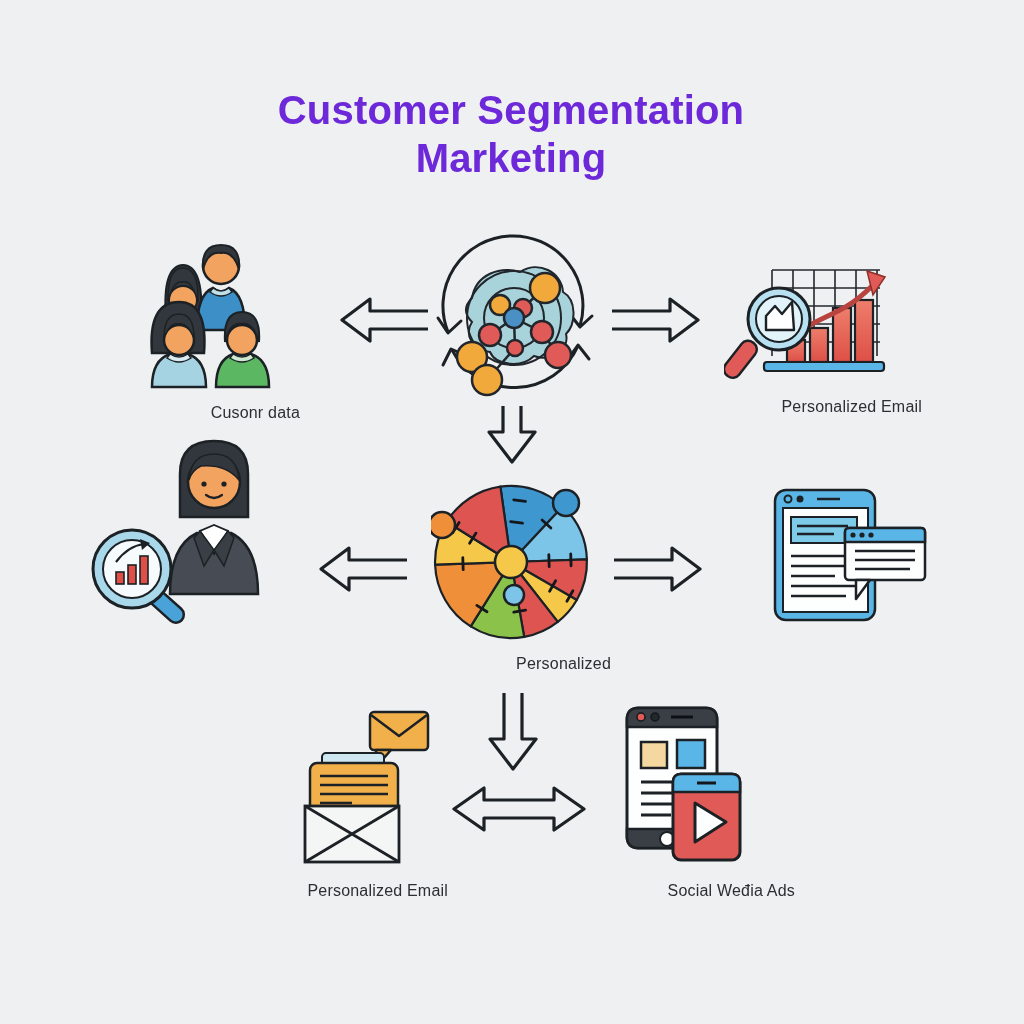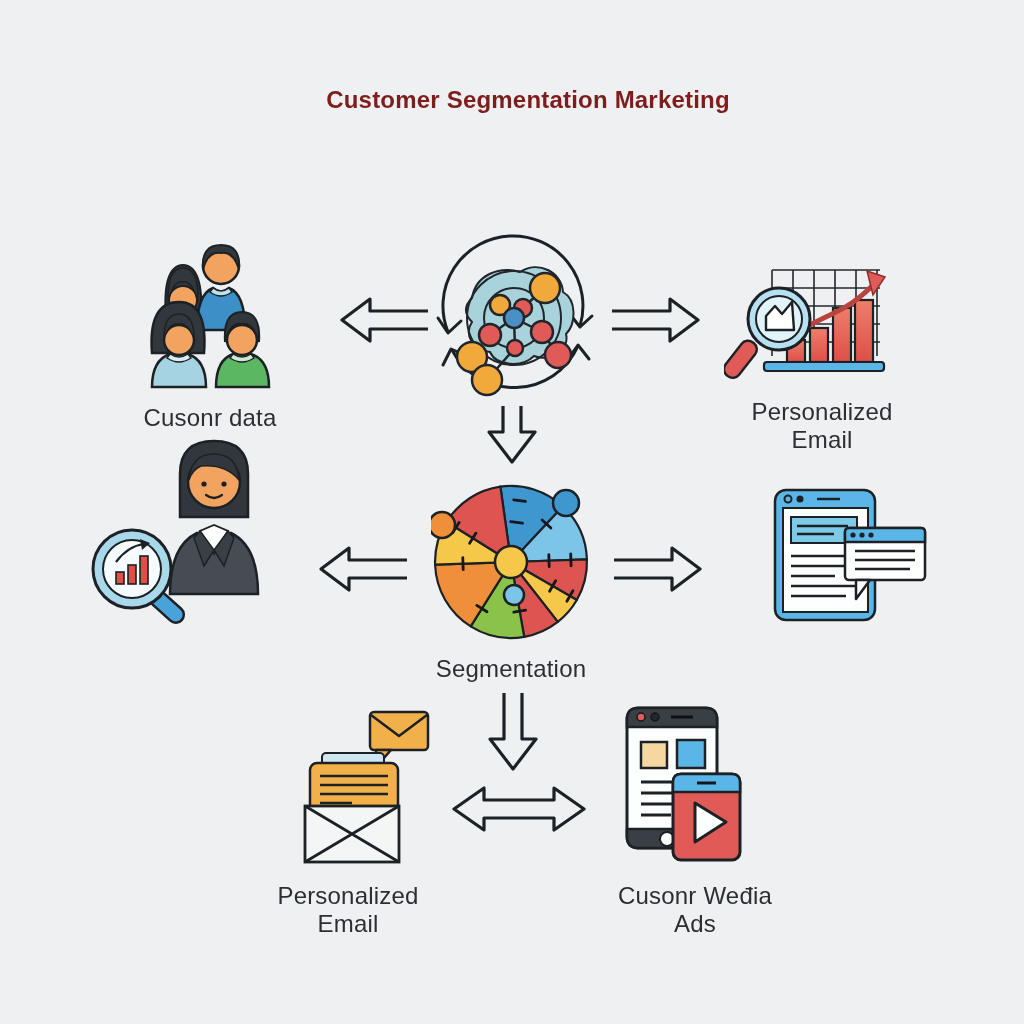--- a/index.html
+++ b/index.html
@@ -3,26 +3,26 @@
 <meta charset="utf-8">
 <style>
   html,body{margin:0;padding:0;background:#dfe3e6;}
   .stage{
     position:relative;width:1024px;height:1024px;margin:0 auto;
     background:#eef0f2;overflow:hidden;
     font-family:"Liberation Sans","DejaVu Sans",sans-serif;
   }
   .abs{position:absolute;}
   .title{
-    position:absolute;top:86px;left:208px;width:640px;
-    text-align:center;font-size:24px;font-weight:700;color:#7f1d1d;
+    position:absolute;top:86px;left:191px;width:640px;
+    text-align:center;font-size:40px;font-weight:700;color:#6d28d9;
     line-height:1.2;letter-spacing:0.2px;
   }
   .label{
-    position:absolute;text-align:center;font-size:24px;font-weight:500;
+    position:absolute;text-align:right;font-size:16px;font-weight:500;
     color:#2b2f33;letter-spacing:0.2px;
   }
   svg{display:block;}
 </style>
 </head>
 <body>
 
 <div class="stage">
 
   <div class="title">Customer Segmentation Marketing</div>
@@ -201,21 +201,21 @@
       <line x1="45" y1="51.1" x2="38.6" y2="61.3"></line>
       <line x1="28.1" y1="40.5" x2="21.7" y2="50.7"></line>
       <line x1="32.2" y1="87.7" x2="31.8" y2="75.7"></line>
     </g>
 
     <circle cx="11" cy="43" r="13" fill="#ef8f3a" stroke="#1c2125" stroke-width="2.5"></circle>
     <circle cx="135" cy="21" r="13" fill="#3f97d0" stroke="#1c2125" stroke-width="2.5"></circle>
     <circle cx="80" cy="80" r="16" fill="#f5c84a" stroke="#1c2125" stroke-width="2.5"></circle>
     <circle cx="83" cy="113" r="10" fill="#7cc4e8" stroke="#1c2125" stroke-width="2.5"></circle>
   </svg>
-  <div class="label" style="left:411px;top:655px;width:200px">Segmentation</div>
+  <div class="label" style="left:411px;top:655px;width:200px">Personalized</div>
 
   <svg class="abs" style="left:762px;top:478px" width="172" height="152" viewBox="0 0 172 152">
     <rect x="13" y="12" width="100" height="130" rx="11" fill="#5bb6e8" stroke="#1c2125" stroke-width="2.5"></rect>
     <circle cx="26" cy="21" r="3.5" fill="#5bb6e8" stroke="#1c2125" stroke-width="2"></circle>
     <circle cx="38" cy="21" r="3.5" fill="#1c2125"></circle>
     <line x1="55" y1="21" x2="78" y2="21" stroke="#1c2125" stroke-width="2.5"></line>
     <rect x="21" y="30" width="85" height="104" fill="#fdfefe" stroke="#1c2125" stroke-width="2"></rect>
     <rect x="29" y="39" width="66" height="26" fill="#7ecae9" stroke="#1c2125" stroke-width="2"></rect>
     <line x1="35" y1="48" x2="86" y2="48" stroke="#1c2125" stroke-width="2.4"></line>
     <line x1="35" y1="56" x2="72" y2="56" stroke="#1c2125" stroke-width="2.4"></line>
@@ -291,15 +291,15 @@
       <line x1="28" y1="117" x2="58" y2="117"></line>
     </g>
     <path d="M14,131 H104 V139 Q104,150 93,150 H25 Q14,150 14,139 Z" fill="#3a3f46" stroke="#1c2125" stroke-width="2.5"></path>
     <circle cx="54" cy="141" r="7" fill="#fdfefe" stroke="#1c2125" stroke-width="2"></circle>
 
     <rect x="60" y="76" width="67" height="86" rx="8" fill="#e05a57" stroke="#1c2125" stroke-width="3"></rect>
     <path d="M60,94 V84 Q60,76 68,76 H119 Q127,76 127,84 V94 Z" fill="#5bb6e8" stroke="#1c2125" stroke-width="2.5"></path>
     <line x1="84" y1="85" x2="103" y2="85" stroke="#14181c" stroke-width="3"></line>
     <polygon points="82,105 82,144 113,124" fill="#fdfefe" stroke="#1c2125" stroke-width="3" stroke-linejoin="round"></polygon>
   </svg>
-  <div class="label" style="left:595px;top:882px;width:200px">Cusonr Weđia Ads</div>
+  <div class="label" style="left:595px;top:882px;width:200px">Social Weđia Ads</div>
 
 </div>
 
 </body></html>

